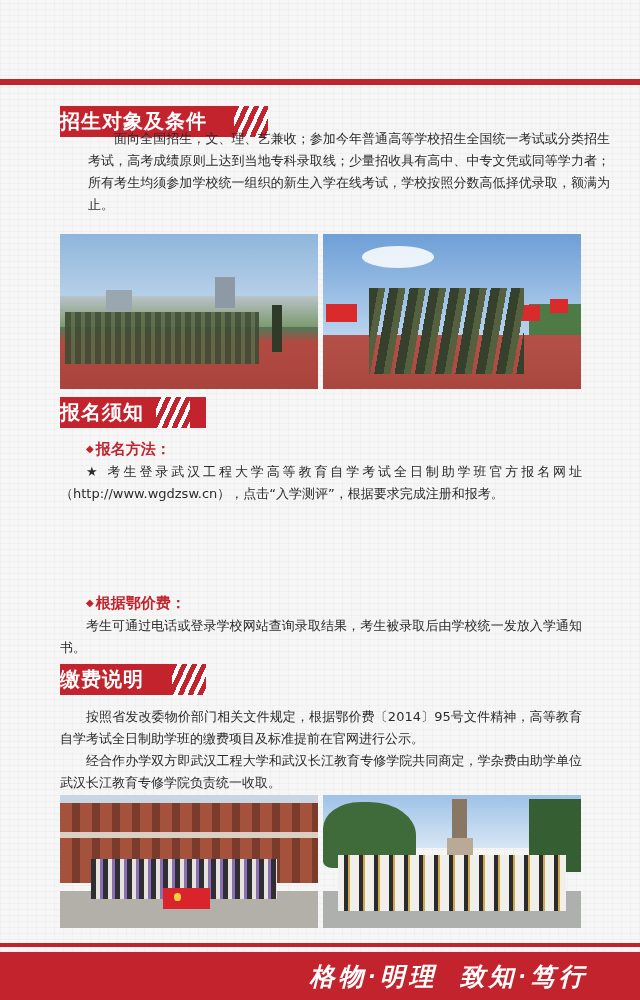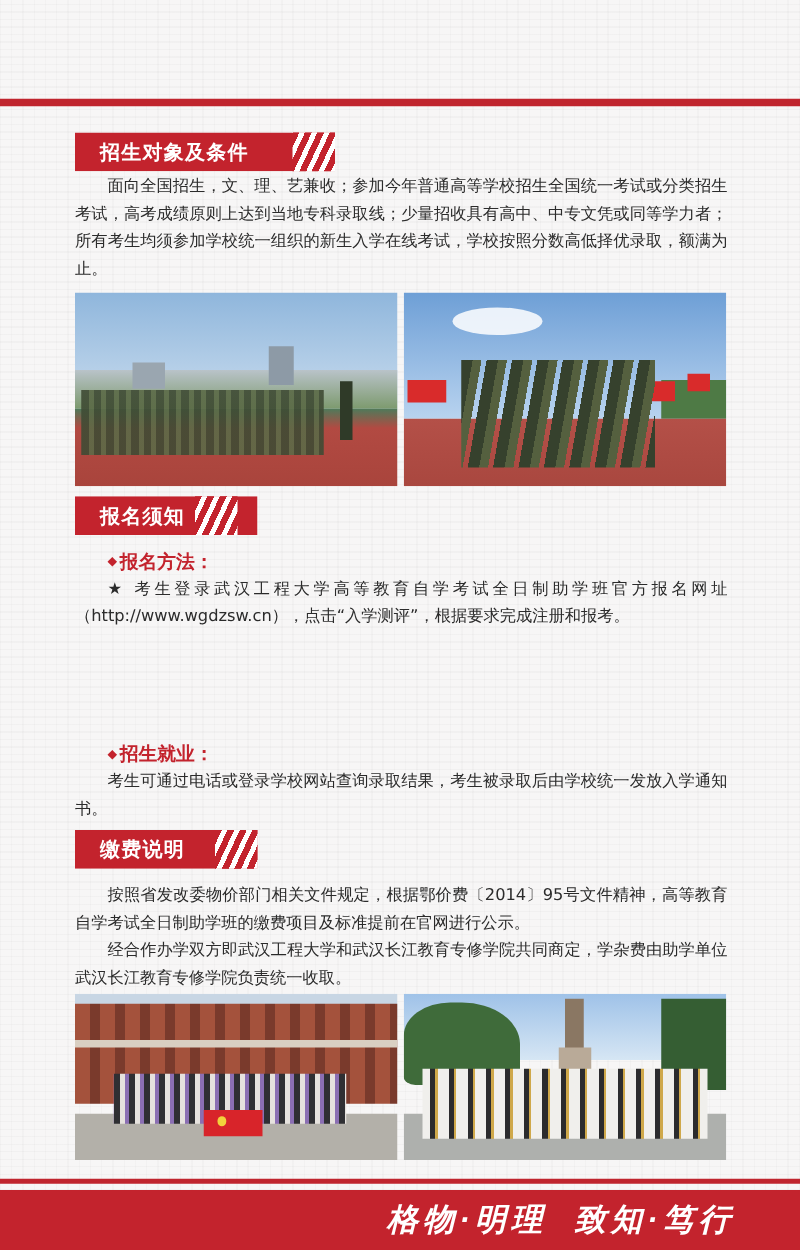--- a/index.html
+++ b/index.html
@@ -17,21 +17,21 @@
   .section-header { position: absolute; left: 60px; height: 31px; width: 208px; }
   .section-header .bar {
     position: absolute; left: 0; top: 0; height: 31px; width: 208px; background: #c3232d;
     clip-path: polygon(0 0, 100% 0, 100% 100%, 0 100%);
   }
   .section-header .stripes {
     position: absolute; right: 0; top: 0; width: 34px; height: 31px;
     background: repeating-linear-gradient(115deg, #c3232d 0 5px, #ffffff 5px 9px);
   }
   .section-header .title {
-    position: absolute; left: 20px; top: 3px; font-size: 16px; font-weight: bold; color: #ffffff;
+    position: absolute; left: 0; top: 3px; font-size: 20px; font-weight: bold; color: #ffffff;
     letter-spacing: 1px; line-height: 25px;
   }
 
   .para { position: absolute; left: 60px; width: 522px; font-size: 13px; line-height: 22px; color: #2b2b2b; text-align: justify; }
   .para p { margin: 0; text-indent: 2em; }
 
   .subhead { position: absolute; left: 86px; font-size: 15px; font-weight: bold; color: #c3232d; line-height: 20px; }
   .subhead .dot { font-size: 10px; vertical-align: 2px; margin-right: 2px; }
 
   .photo { position: absolute; overflow: hidden; }
@@ -49,21 +49,21 @@
 <body>
 
 <div class="top-rule"></div>
 
 <div class="section-header" style="top:106px;">
   <div class="bar"></div>
   <div class="stripes"></div>
   <div class="title">招生对象及条件</div>
 </div>
 
-<div class="para" style="top:139px;">
+<div class="para" style="top:128px;margin-left:28px;">
   <p>面向全国招生，文、理、艺兼收；参加今年普通高等学校招生全国统一考试或分类招生考试，高考成绩原则上达到当地专科录取线；少量招收具有高中、中专文凭或同等学力者；所有考生均须参加学校统一组织的新生入学在线考试，学校按照分数高低择优录取，额满为止。</p>
 </div>
 
 <div class="photo" style="left:60px; top:234px; width:258px; height:155px;">
   <div class="sky" style="height:60%; background: linear-gradient(180deg, #8fb6dc 0%, #c9dcee 100%);"></div>
   <div style="position:absolute; left:0; top:40%; width:100%; height:20%; background: linear-gradient(180deg,#b9c3c9,#7d9a6e);"></div>
   <div style="position:absolute; left:18%; top:36%; width:10%; height:14%; background:#9aa6b0;"></div>
   <div style="position:absolute; left:60%; top:28%; width:8%; height:20%; background:#8d9aa6;"></div>
   <div class="ground" style="height:40%; background: linear-gradient(180deg, #4f7a5a 0%, #b24a42 25%, #a9443c 100%);"></div>
   <div style="position:absolute; left:2%; top:50%; width:75%; height:34%; background: repeating-linear-gradient(90deg, #3f4b34 0 6px, #5b6a47 6px 10px); opacity:0.9;"></div>
@@ -89,21 +89,21 @@
 
 <div class="subhead" style="top:439px;text-align:right;">
   <span class="dot">◆</span><span>报名方法：</span>
 </div>
 
 <div class="para" style="top:461px;">
   <p>★ 考生登录武汉工程大学高等教育自学考试全日制助学班官方报名网址（http://www.wgdzsw.cn），点击“入学测评”，根据要求完成注册和报考。</p>
 </div>
 
 <div class="subhead" style="top:593px;">
-  <span class="dot">◆</span><span>招生就业：</span>
+  <span class="dot">◆</span><span>根据鄂价费：</span>
 </div>
 
 <div class="para" style="top:615px;">
   <p>考生可通过电话或登录学校网站查询录取结果，考生被录取后由学校统一发放入学通知书。</p>
 </div>
 
 <div class="section-header" style="top:664px; width:146px;">
   <div class="bar" style="width:146px;"></div>
   <div class="stripes"></div>
   <div class="title">缴费说明</div>

